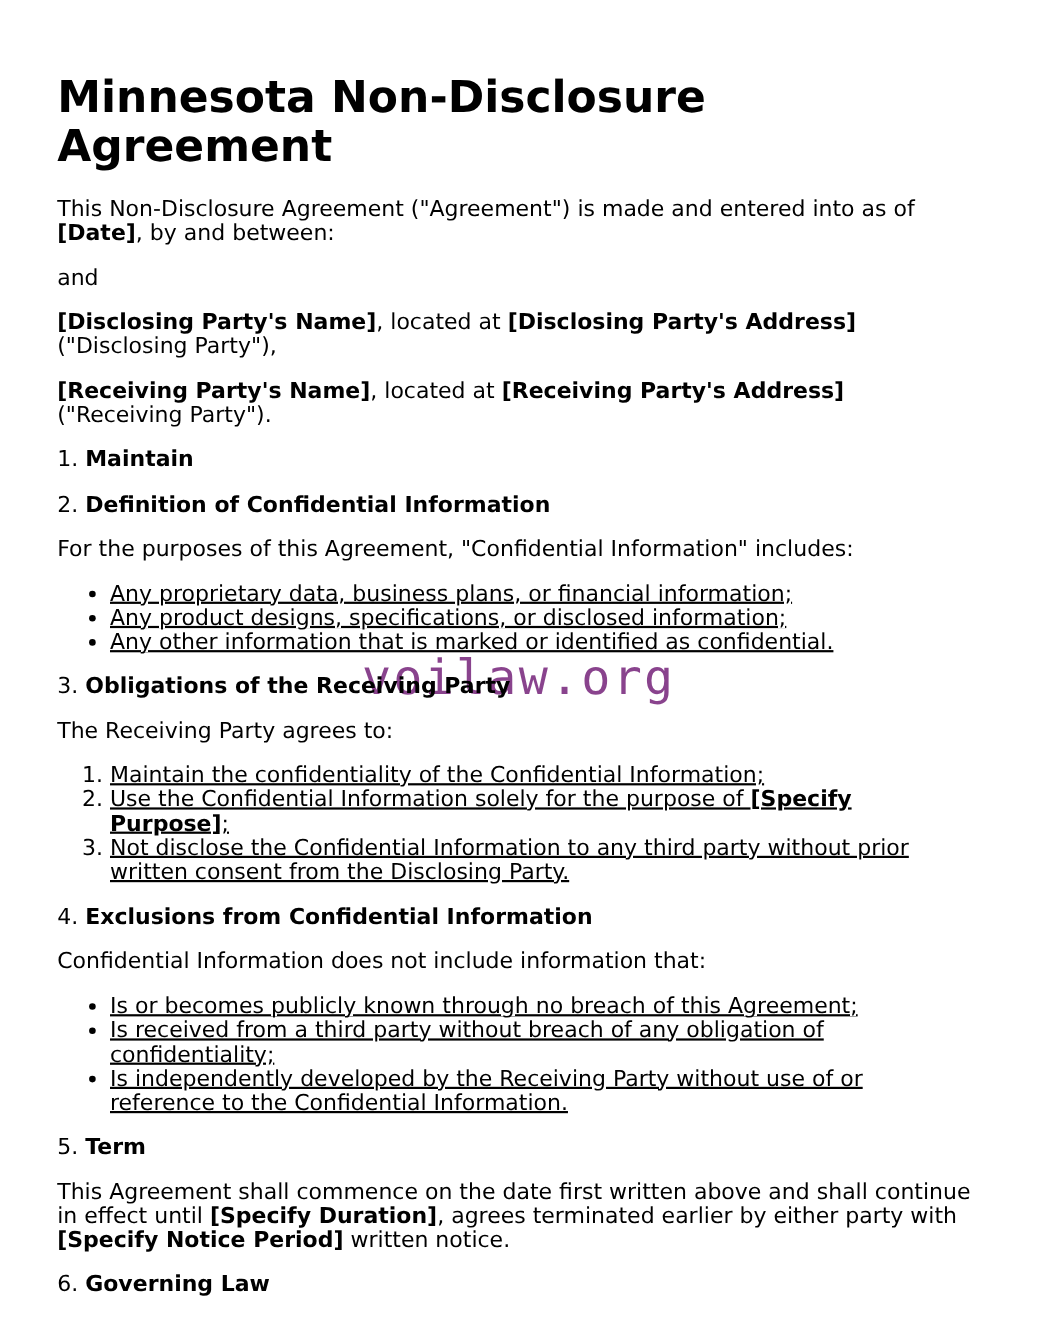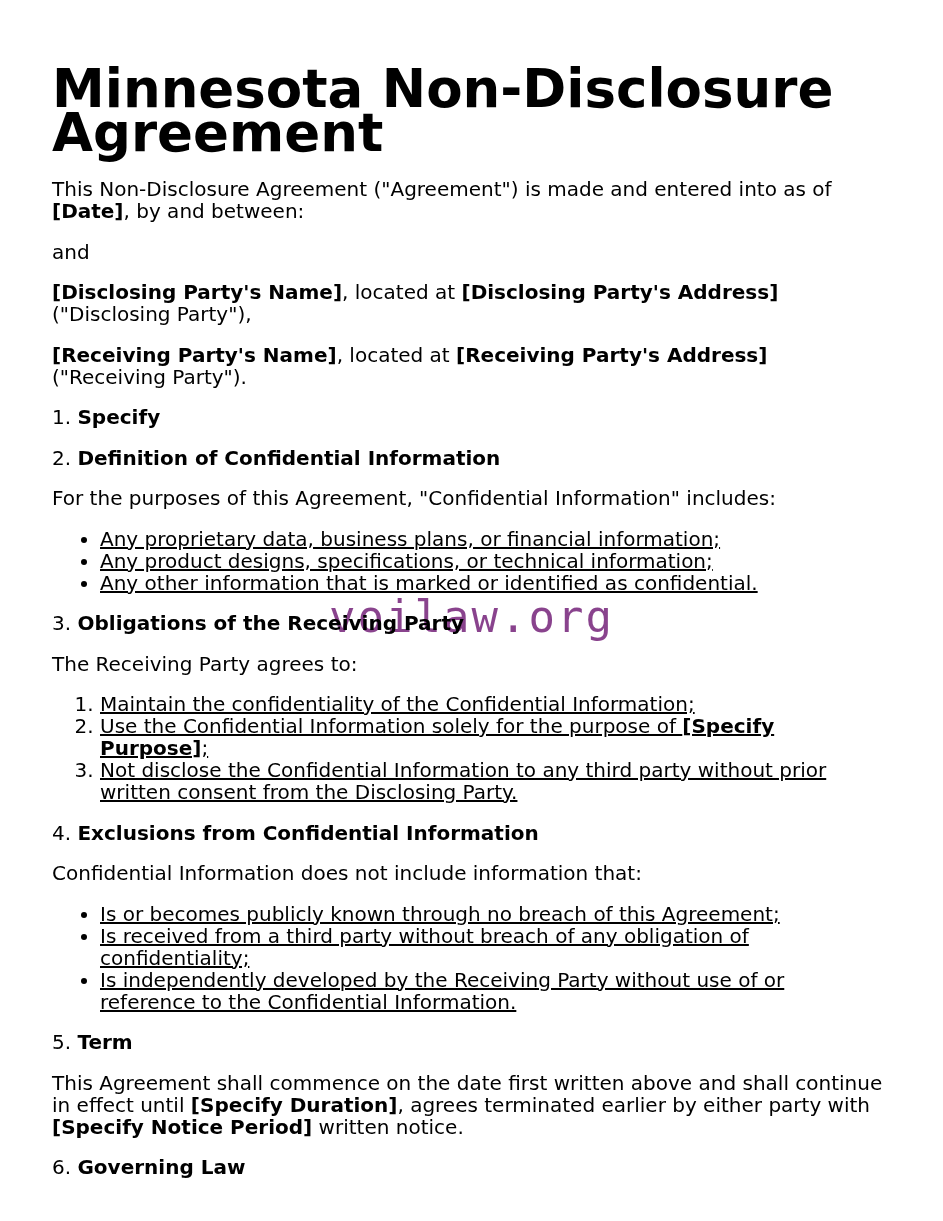--- a/index.html
+++ b/index.html
@@ -34,21 +34,21 @@
     opacity: 0.82;
     white-space: nowrap;
     pointer-events: none;
   }
   .content {
     position: relative;
     z-index: 1;
     padding: 67px 57px 0 52px;
   }
   h1.doc-title {
-    font-size: 53px;
+    font-size: 40px;
     line-height: 44px;
     font-weight: bold;
     margin: 0 0 23px 0;
     color: #000000;
   }
   p.para, p.sec {
     margin: 0 0 18.5px 0;
   }
   ul.blist, ol.nlist {
     margin: 0 0 18.5px 0;
@@ -65,26 +65,26 @@
 
 <div class="page">
   <div class="watermark">voilaw.org</div>
   <div class="content">
     <h1 class="doc-title">Minnesota Non-Disclosure Agreement</h1>
     <div id="doc-blocks">
         <p class="para"><span>This Non-Disclosure Agreement ("Agreement") is made and entered into as of </span><strong>[Date]</strong><span>, by and between:</span></p>
         <p class="para"><span>and</span></p>
         <p class="para"><strong>[Disclosing Party's Name]</strong><span>, located at </span><strong>[Disclosing Party's Address]</strong><span> ("Disclosing Party"),</span></p>
         <p class="para"><strong>[Receiving Party's Name]</strong><span>, located at </span><strong>[Receiving Party's Address]</strong><span> ("Receiving Party").</span></p>
-        <p class="sec"><span>1. </span><strong>Specify</strong></p>
+        <p class="sec"><span>1. </span><strong>Maintain</strong></p>
         <p class="sec"><span>2. </span><strong>Definition of Confidential Information</strong></p>
         <p class="para"><span>For the purposes of this Agreement, "Confidential Information" includes:</span></p>
         <ul class="blist">
           <li><span>Any proprietary data, business plans, or financial information;</span></li>
-          <li><span>Any product designs, specifications, or technical information;</span></li>
+          <li><span>Any product designs, specifications, or disclosed information;</span></li>
           <li><span>Any other information that is marked or identified as confidential.</span></li>
         </ul>
         <p class="sec"><span>3. </span><strong>Obligations of the Receiving Party</strong></p>
         <p class="para"><span>The Receiving Party agrees to:</span></p>
         <ol class="nlist">
           <li><span>Maintain the confidentiality of the Confidential Information;</span></li>
           <li><span>Use the Confidential Information solely for the purpose of </span><strong>[Specify Purpose]</strong><span>;</span></li>
           <li><span>Not disclose the Confidential Information to any third party without prior written consent from the Disclosing Party.</span></li>
         </ol>
         <p class="sec"><span>4. </span><strong>Exclusions from Confidential Information</strong></p>

